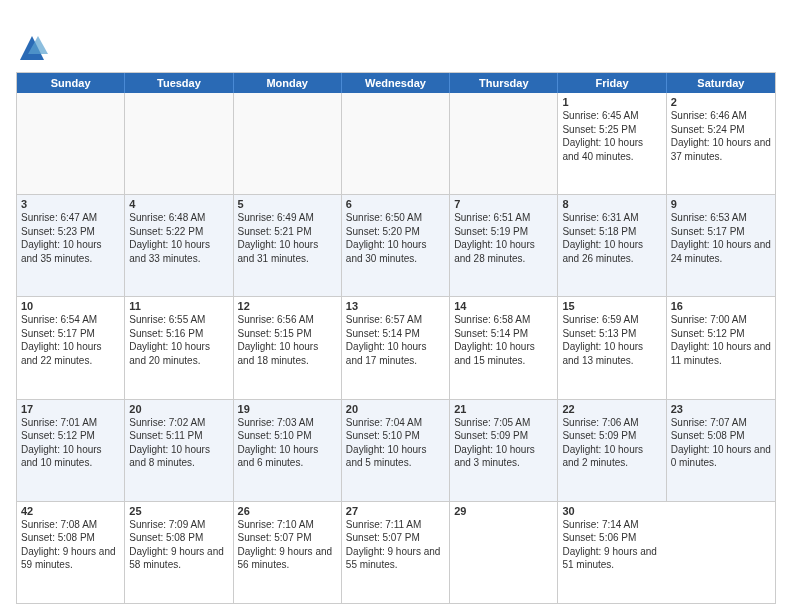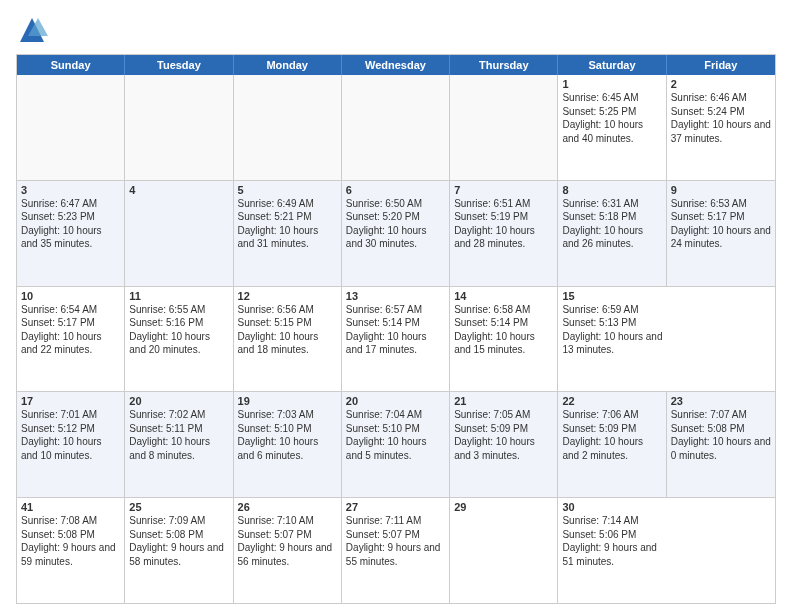--- a/index.html
+++ b/index.html
@@ -6,21 +6,21 @@
     body {
       font-family: Arial, sans-serif;
       background: #fff;
       width: 792px;
       height: 612px;
       overflow: hidden;
     }
     .page {
       width: 792px;
       height: 612px;
-      padding: 14px 16px 8px 16px;
+      padding: 32px 16px 8px 16px;
       display: flex;
       flex-direction: column;
     }
     .header {
       display: flex;
       justify-content: space-between;
       align-items: flex-start;
       margin-bottom: 8px;
     }
     .logo {
@@ -135,22 +135,22 @@
     </div>
   </div>
 
   <div class="calendar">
     <div class="cal-header">
     <div class="cal-header-cell">Sunday</div>
         <div class="cal-header-cell">Tuesday</div>
         <div class="cal-header-cell">Monday</div>
         <div class="cal-header-cell">Wednesday</div>
         <div class="cal-header-cell">Thursday</div>
+        <div class="cal-header-cell">Friday</div>
         <div class="cal-header-cell">Saturday</div>
-        <div class="cal-header-cell">Friday</div>
       </div>
     <div class="cal-body">
     <div class="cal-row">
           <div class="cal-cell empty"></div>
           <div class="cal-cell empty"></div>
           <div class="cal-cell empty"></div>
           <div class="cal-cell empty"></div>
           <div class="cal-cell empty"></div>
           <div class="cal-cell">
             <div class="day-num">1</div>
@@ -170,20 +170,24 @@
         <div class="cal-row">
           <div class="cal-cell shaded">
             <div class="day-num">3</div>
             <div class="day-info">Sunrise: 6:47 AM
 Sunset: 5:23 PM
 Daylight: 10 hours
 and 35 minutes.</div>
           </div>
           <div class="cal-cell shaded">
             <div class="day-num">4</div>
+            <div class="day-info">Sunrise: 6:48 AM
+Sunset: 5:22 PM
+Daylight: 10 hours
+and 33 minutes.</div>
           </div>
           <div class="cal-cell shaded">
             <div class="day-num">5</div>
             <div class="day-info">Sunrise: 6:49 AM
 Sunset: 5:21 PM
 Daylight: 10 hours
 and 31 minutes.</div>
           </div>
           <div class="cal-cell shaded">
             <div class="day-num">6</div>
@@ -250,20 +254,27 @@
 Daylight: 10 hours
 and 15 minutes.</div>
           </div>
           <div class="cal-cell">
             <div class="day-num">15</div>
             <div class="day-info">Sunrise: 6:59 AM
 Sunset: 5:13 PM
 Daylight: 10 hours
 and 13 minutes.</div>
           </div>
+          <div class="cal-cell">
+            <div class="day-num">16</div>
+            <div class="day-info">Sunrise: 7:00 AM
+Sunset: 5:12 PM
+Daylight: 10 hours
+and 11 minutes.</div>
+          </div>
         </div>
         <div class="cal-row">
           <div class="cal-cell shaded">
             <div class="day-num">17</div>
             <div class="day-info">Sunrise: 7:01 AM
 Sunset: 5:12 PM
 Daylight: 10 hours
 and 10 minutes.</div>
           </div>
           <div class="cal-cell shaded">
@@ -304,21 +315,21 @@
           <div class="cal-cell shaded">
             <div class="day-num">23</div>
             <div class="day-info">Sunrise: 7:07 AM
 Sunset: 5:08 PM
 Daylight: 10 hours
 and 0 minutes.</div>
           </div>
         </div>
         <div class="cal-row">
           <div class="cal-cell">
-            <div class="day-num">41</div>
+            <div class="day-num">42</div>
             <div class="day-info">Sunrise: 7:08 AM
 Sunset: 5:08 PM
 Daylight: 9 hours
 and 59 minutes.</div>
           </div>
           <div class="cal-cell">
             <div class="day-num">25</div>
             <div class="day-info">Sunrise: 7:09 AM
 Sunset: 5:08 PM
 Daylight: 9 hours

